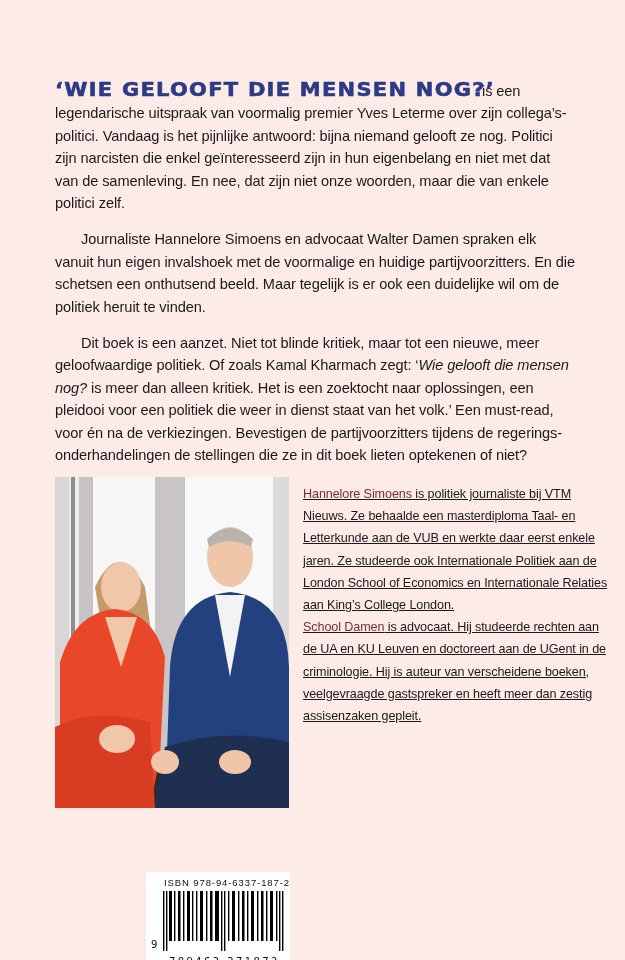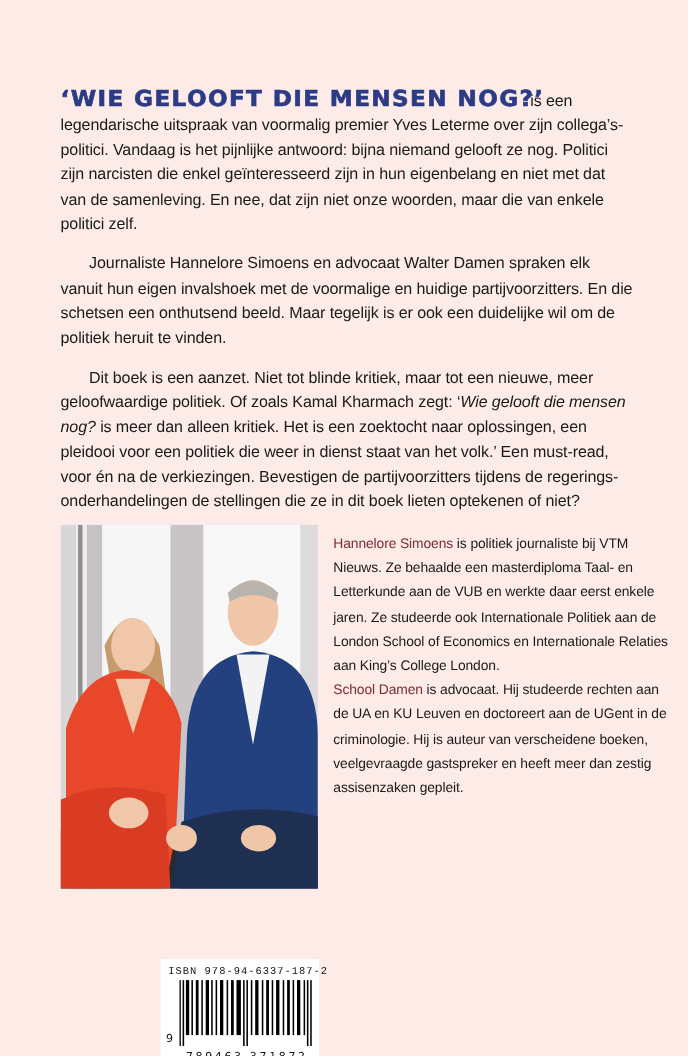--- a/index.html
+++ b/index.html
@@ -22,35 +22,35 @@
     transform: scaleX(1.05); display: inline-block; transform-origin: left;
     -webkit-text-stroke: 0.6px #2d3a86;
   }
   .small-is { font-size: 14.6px; margin-left: 8px; text-align: right; }
   .photo {
     position: absolute; left: 55px; top: 477px; width: 234px; height: 331px;
     overflow: hidden; background: #eceaea;
   }
   .bio {
     position: absolute; left: 303px; top: 483px; width: 312px;
-    font-size: 12.6px; line-height: 22.2px; letter-spacing: -0.1px;
+    font-size: 12.6px; line-height: 22.2px; letter-spacing: -0.1px; text-decoration: underline;
   }
   .bio p { margin: 0; }
   .author-name { color: #7a2b33; }
   .publisher {
     position: absolute; left: 176px; top: 882px;
     font-family: "DejaVu Sans", sans-serif; font-size: 12.5px; font-weight: bold;
     color: #222;
   }
   .barcode-box {
     position: absolute; left: 146px; top: 872px; width: 144px; height: 88px;
     background: #ffffff;
   }
   .isbn-label {
-    position: absolute; left: 7px; top: 5px; font-family: Liberation Mono, monospace;
+    position: absolute; left: 18px; top: 5px; font-family: Liberation Sans, sans-serif;
     font-size: 9.5px; letter-spacing: 0.9px; color: #111; white-space: nowrap;
   }
   .bars { position: absolute; left: 17px; top: 19px; width: 121px; height: 60px; }
   .ean-first {
     position: absolute; left: 5px; top: 67px; font-family: "DejaVu Sans", sans-serif;
     font-size: 10px; color: #111; background: #fff;
   }
   .ean-rest {
     position: absolute; left: 22px; top: 84px; font-family: "DejaVu Sans", sans-serif;
     font-size: 10px; letter-spacing: 2.4px; color: #111; background: #fff; padding: 0 1px;

